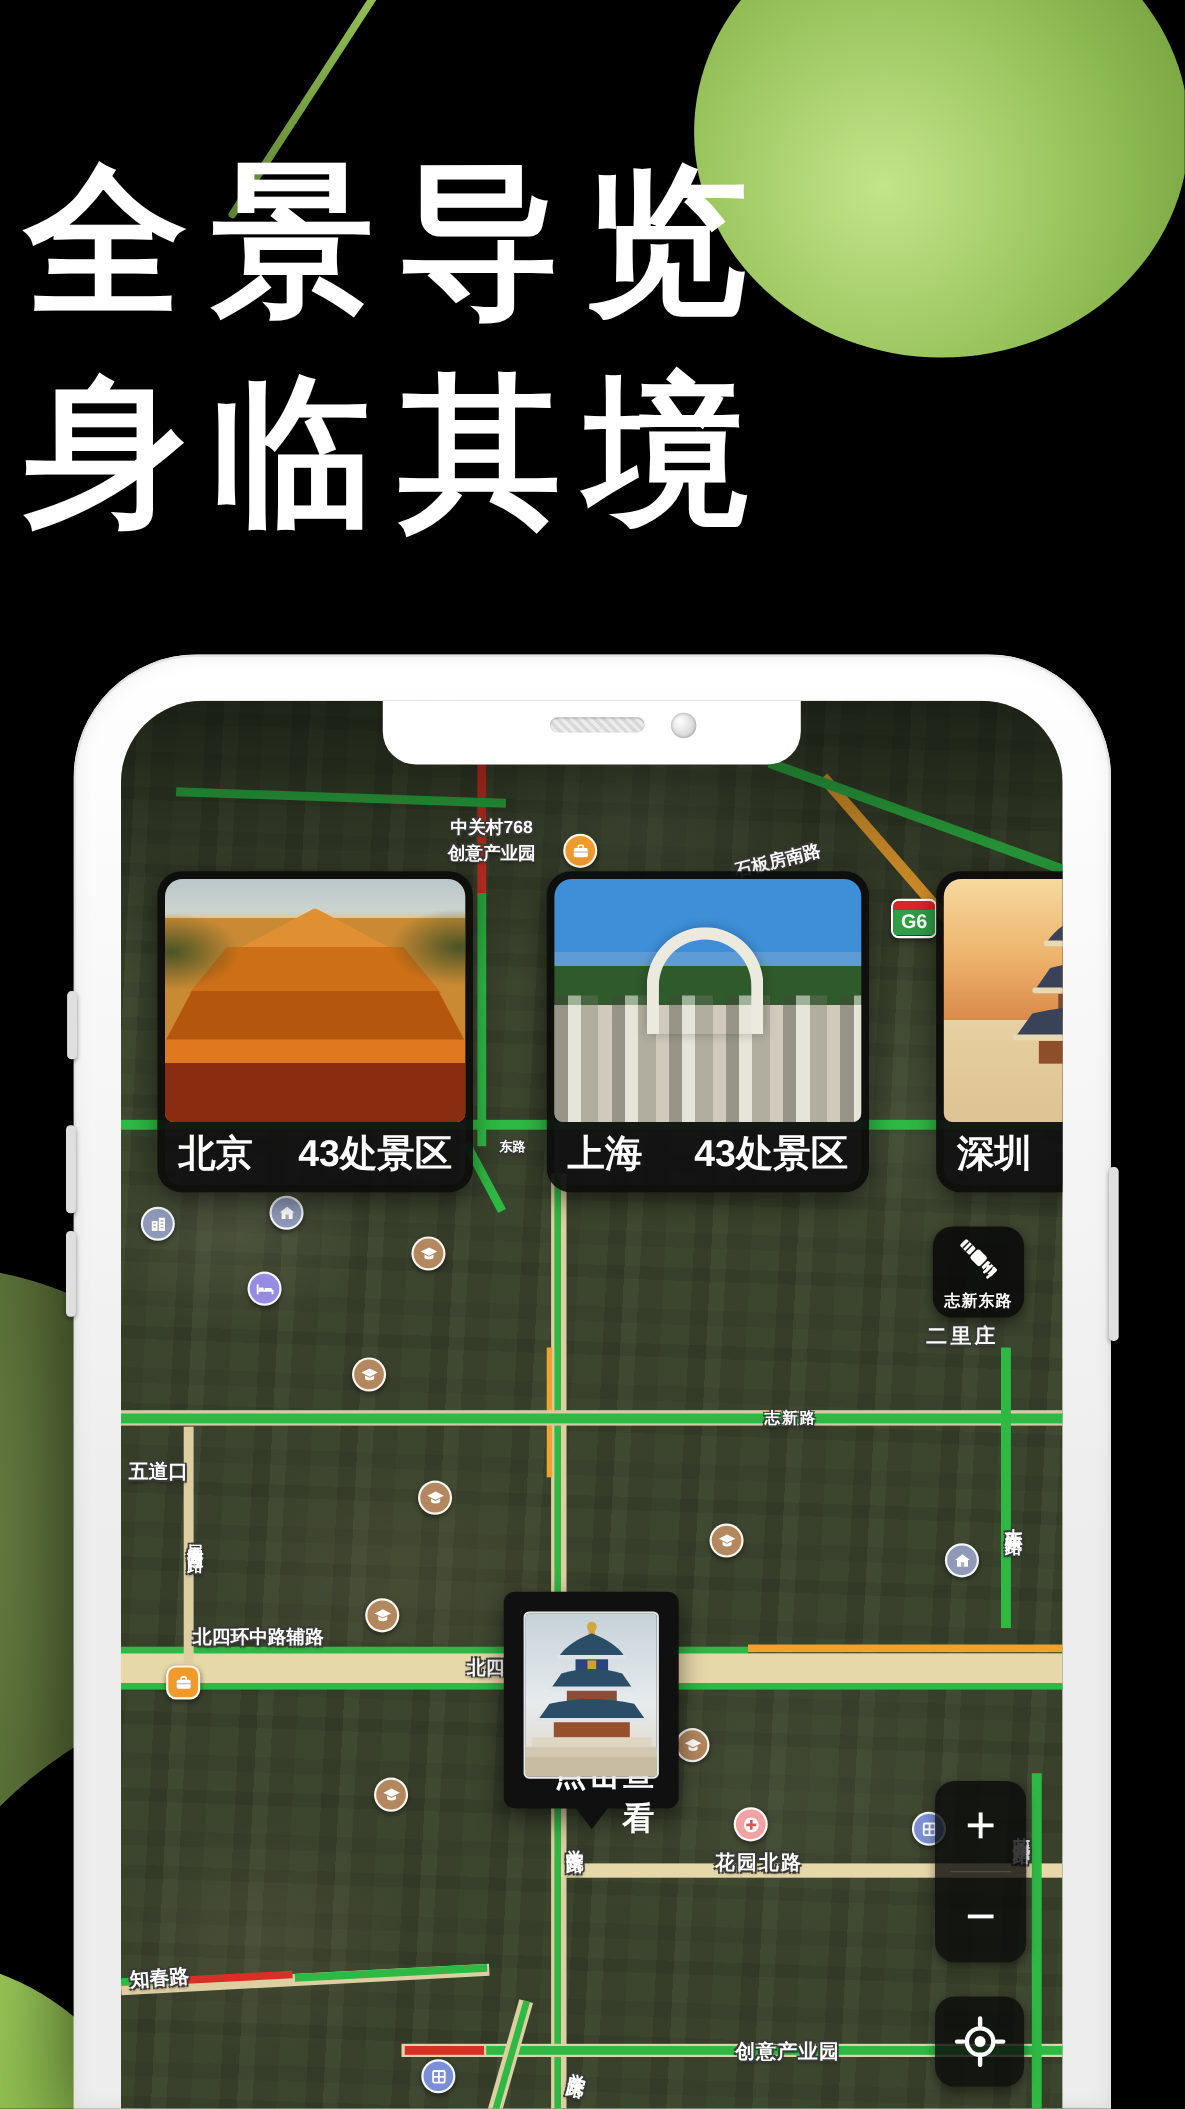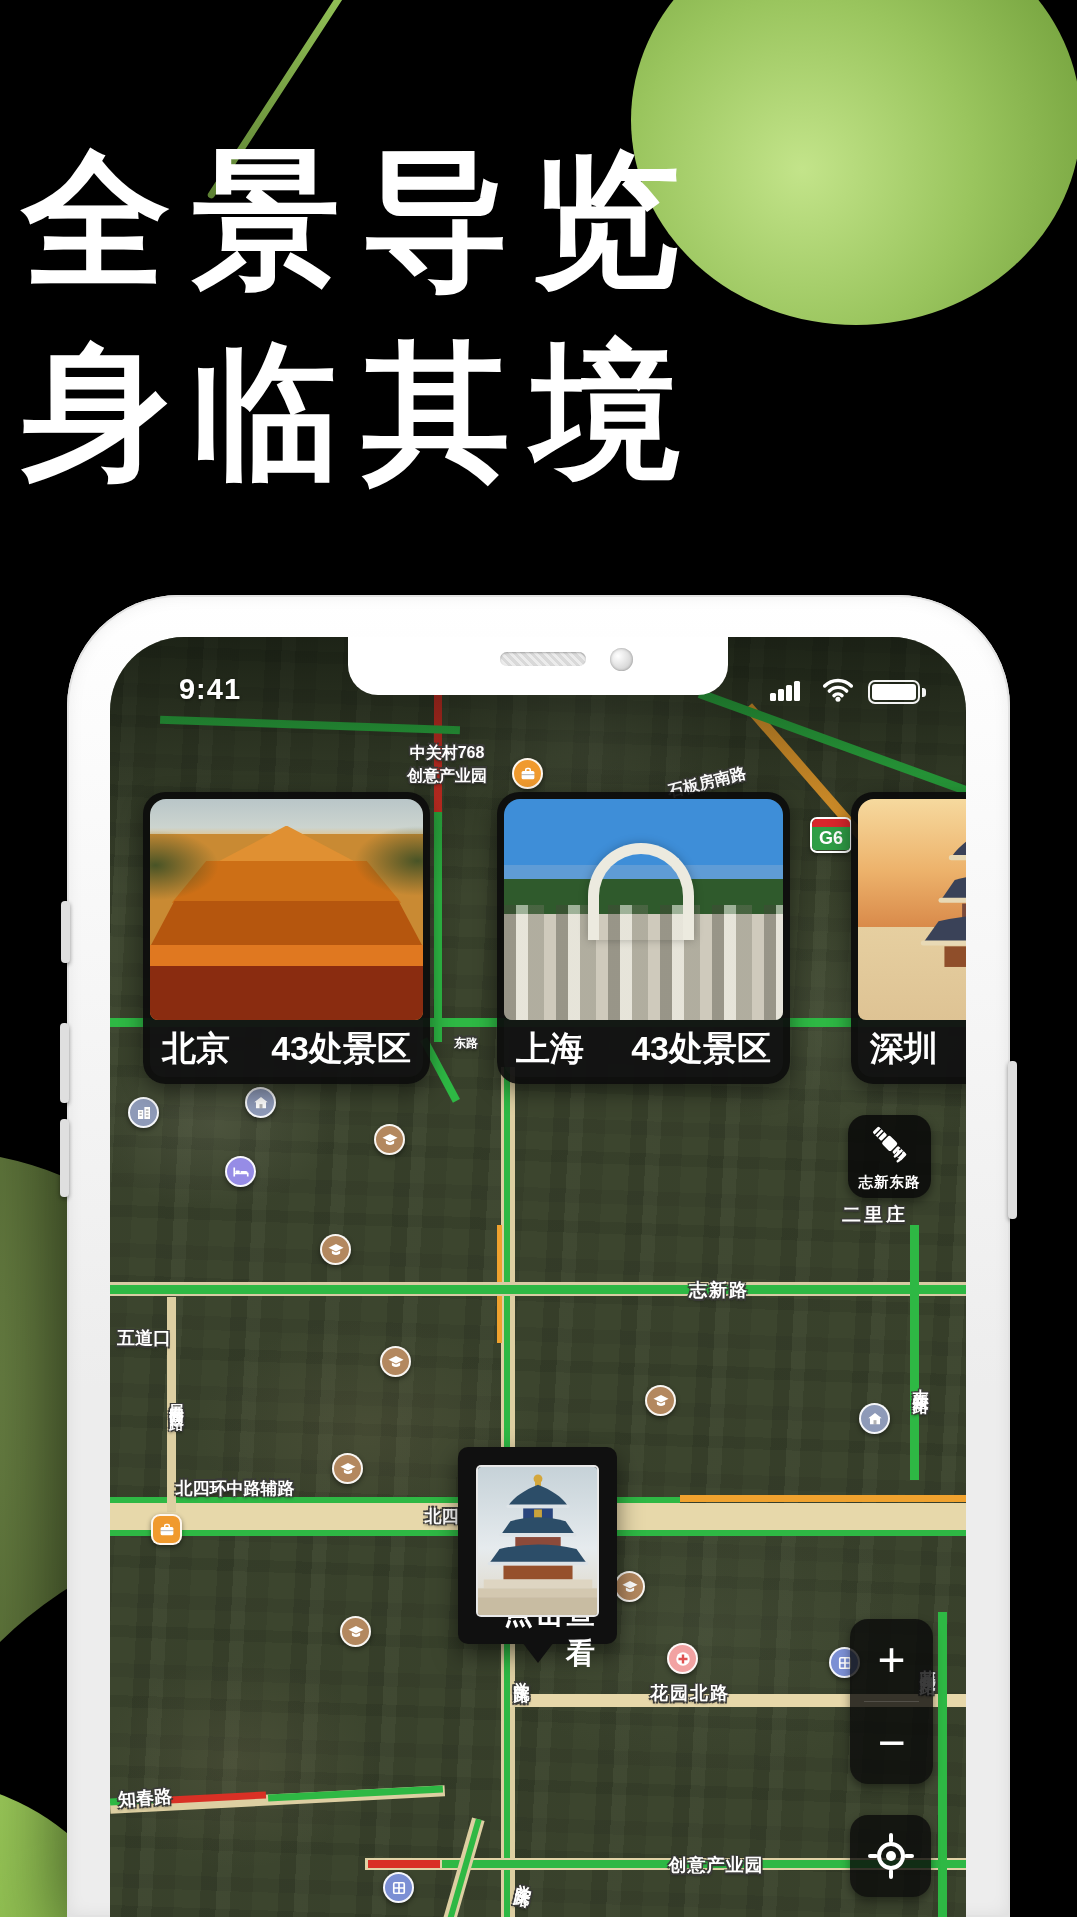--- a/index.html
+++ b/index.html
@@ -310,21 +310,21 @@
             </svg>
           </div>
         </div>
 
       <div id="label-layer" style="position:absolute;inset:0;">
           <span class="maplabel" style="left: 337px; top: 116px; font-size: 16px; transform: translate(-50%, -50%);">中关村768</span>
           <span class="maplabel" style="left: 337px; top: 139px; font-size: 16px; transform: translate(-50%, -50%);">创意产业园</span>
           <span class="maplabel" style="left: 597px; top: 146px; font-size: 16px; transform: translate(-50%, -50%) rotate(-14deg);">石板房南路</span>
           <span class="maplabel" style="left: 356px; top: 406px; font-size: 12px; transform: translate(-50%, -50%);">东路</span>
           <span class="maplabel" style="left: 765px; top: 578px; font-size: 19px; letter-spacing: 3px; transform: translate(-50%, -50%);">二里庄</span>
-          <span class="maplabel" style="left: 609px; top: 653px; font-size: 18px; letter-spacing: 2px; transform: translate(-50%, -50%);">志新路</span>
+          <span class="maplabel" style="left: 609px; top: 653px; font-size: 14px; letter-spacing: 2px; transform: translate(-50%, -50%);">志新路</span>
           <span class="maplabel vert" style="left: 810px; top: 745px; font-size: 16px; transform: translate(-50%, -50%);">志新东路</span>
           <span class="maplabel" style="left: 34px; top: 701px; font-size: 18px; transform: translate(-50%, -50%);">五道口</span>
           <span class="maplabel vert" style="left: 66px; top: 762px; font-size: 15px; transform: translate(-50%, -50%);">展春园西路</span>
           <span class="maplabel" style="left: 125px; top: 851px; font-size: 17px; transform: translate(-50%, -50%);">北四环中路辅路</span>
           <span class="maplabel" style="left: 340px; top: 879px; font-size: 17px; transform: translate(-50%, -50%);">北四环</span>
           <span class="maplabel vert" style="left: 411px; top: 1036px; font-size: 16px; transform: translate(-50%, -50%);">学院路</span>
           <span class="maplabel vert" style="left: 817px; top: 1026px; font-size: 16px; transform: translate(-50%, -50%);">花园东路</span>
           <span class="maplabel" style="left: 580px; top: 1056px; font-size: 18px; letter-spacing: 2px; transform: translate(-50%, -50%);">花园北路</span>
           <span class="maplabel vert" style="left: 417px; top: 1240px; font-size: 16px; transform: translate(-50%, -50%) rotate(14deg);">学院路</span>
           <span class="maplabel" style="left: 35px; top: 1161px; font-size: 18px; transform: translate(-50%, -50%) rotate(-4deg);">知春路</span>
@@ -445,33 +445,15 @@
           <line x1="3" y1="24" x2="9" y2="24"></line>
             <line x1="39" y1="24" x2="45" y2="24"></line>
         </g>
       </svg>
     </div>
 
     <div class="notch">
       <div class="speaker"></div>
       <div class="camera"></div>
     </div>
-    <div class="statusbar">
-      <div class="sb-time">9:41</div>
-      <div class="sigbars">
-          <span></span>
-          <span></span>
-          <span></span>
-          <span></span>
-        </div>
-      <svg class="wifi" width="32" height="24" viewBox="0 0 24 18">
-        <g fill="none" stroke="#fff" stroke-width="2.6" stroke-linecap="round">
-          <path d="M2 6 A 14 14 0 0 1 22 6"></path>
-          <path d="M5.5 9.8 A 9 9 0 0 1 18.5 9.8"></path>
-          <path d="M9 13.2 A 4.5 4.5 0 0 1 15 13.2"></path>
-        </g>
-        <circle cx="12" cy="16" r="1.9" fill="#fff"></circle>
-      </svg>
-      <div class="batt"></div>
-    </div>
 
   </div>
 </div>
 
 </body></html>

